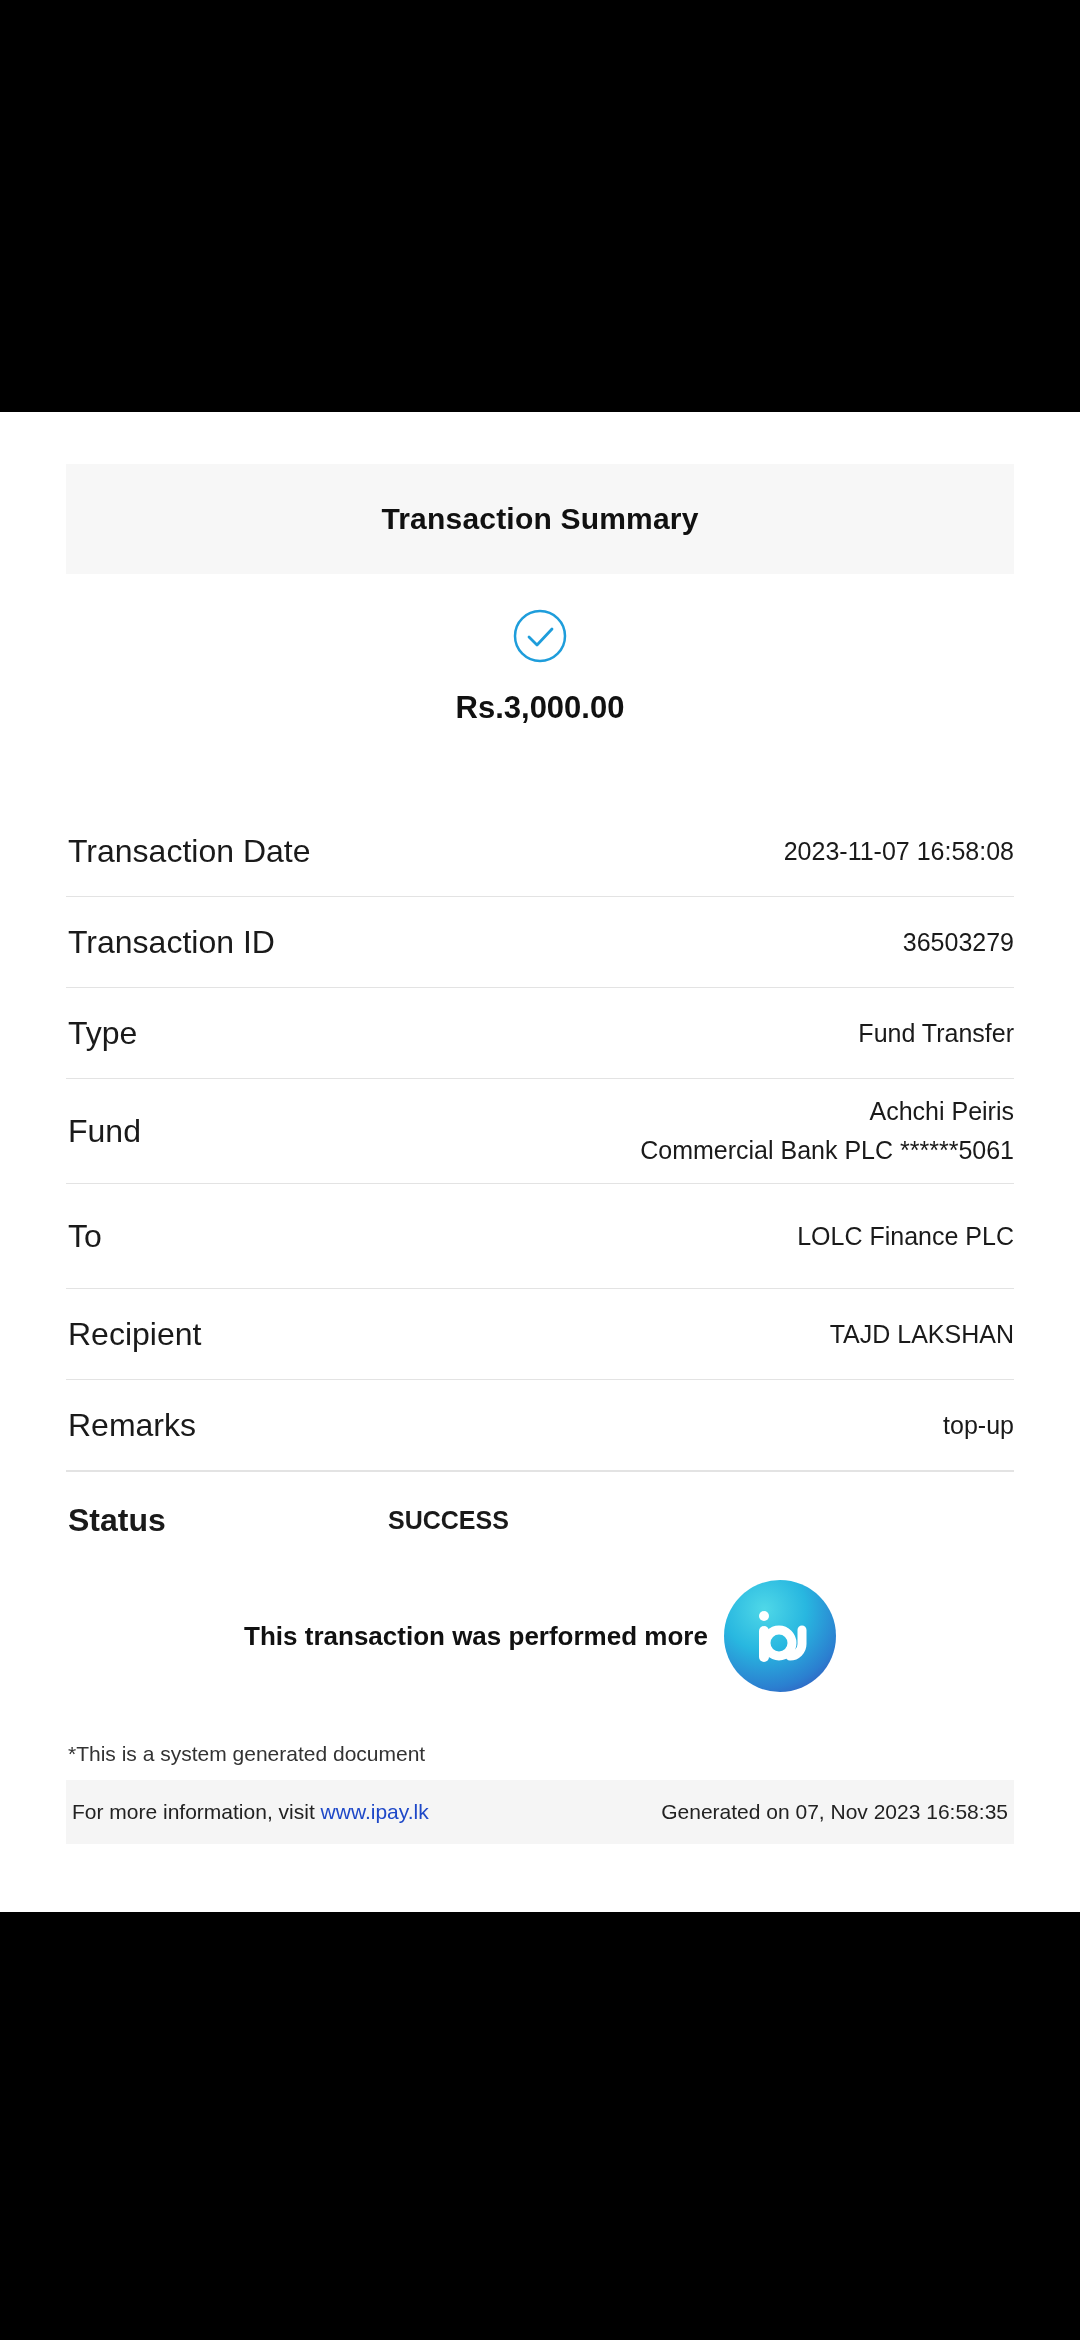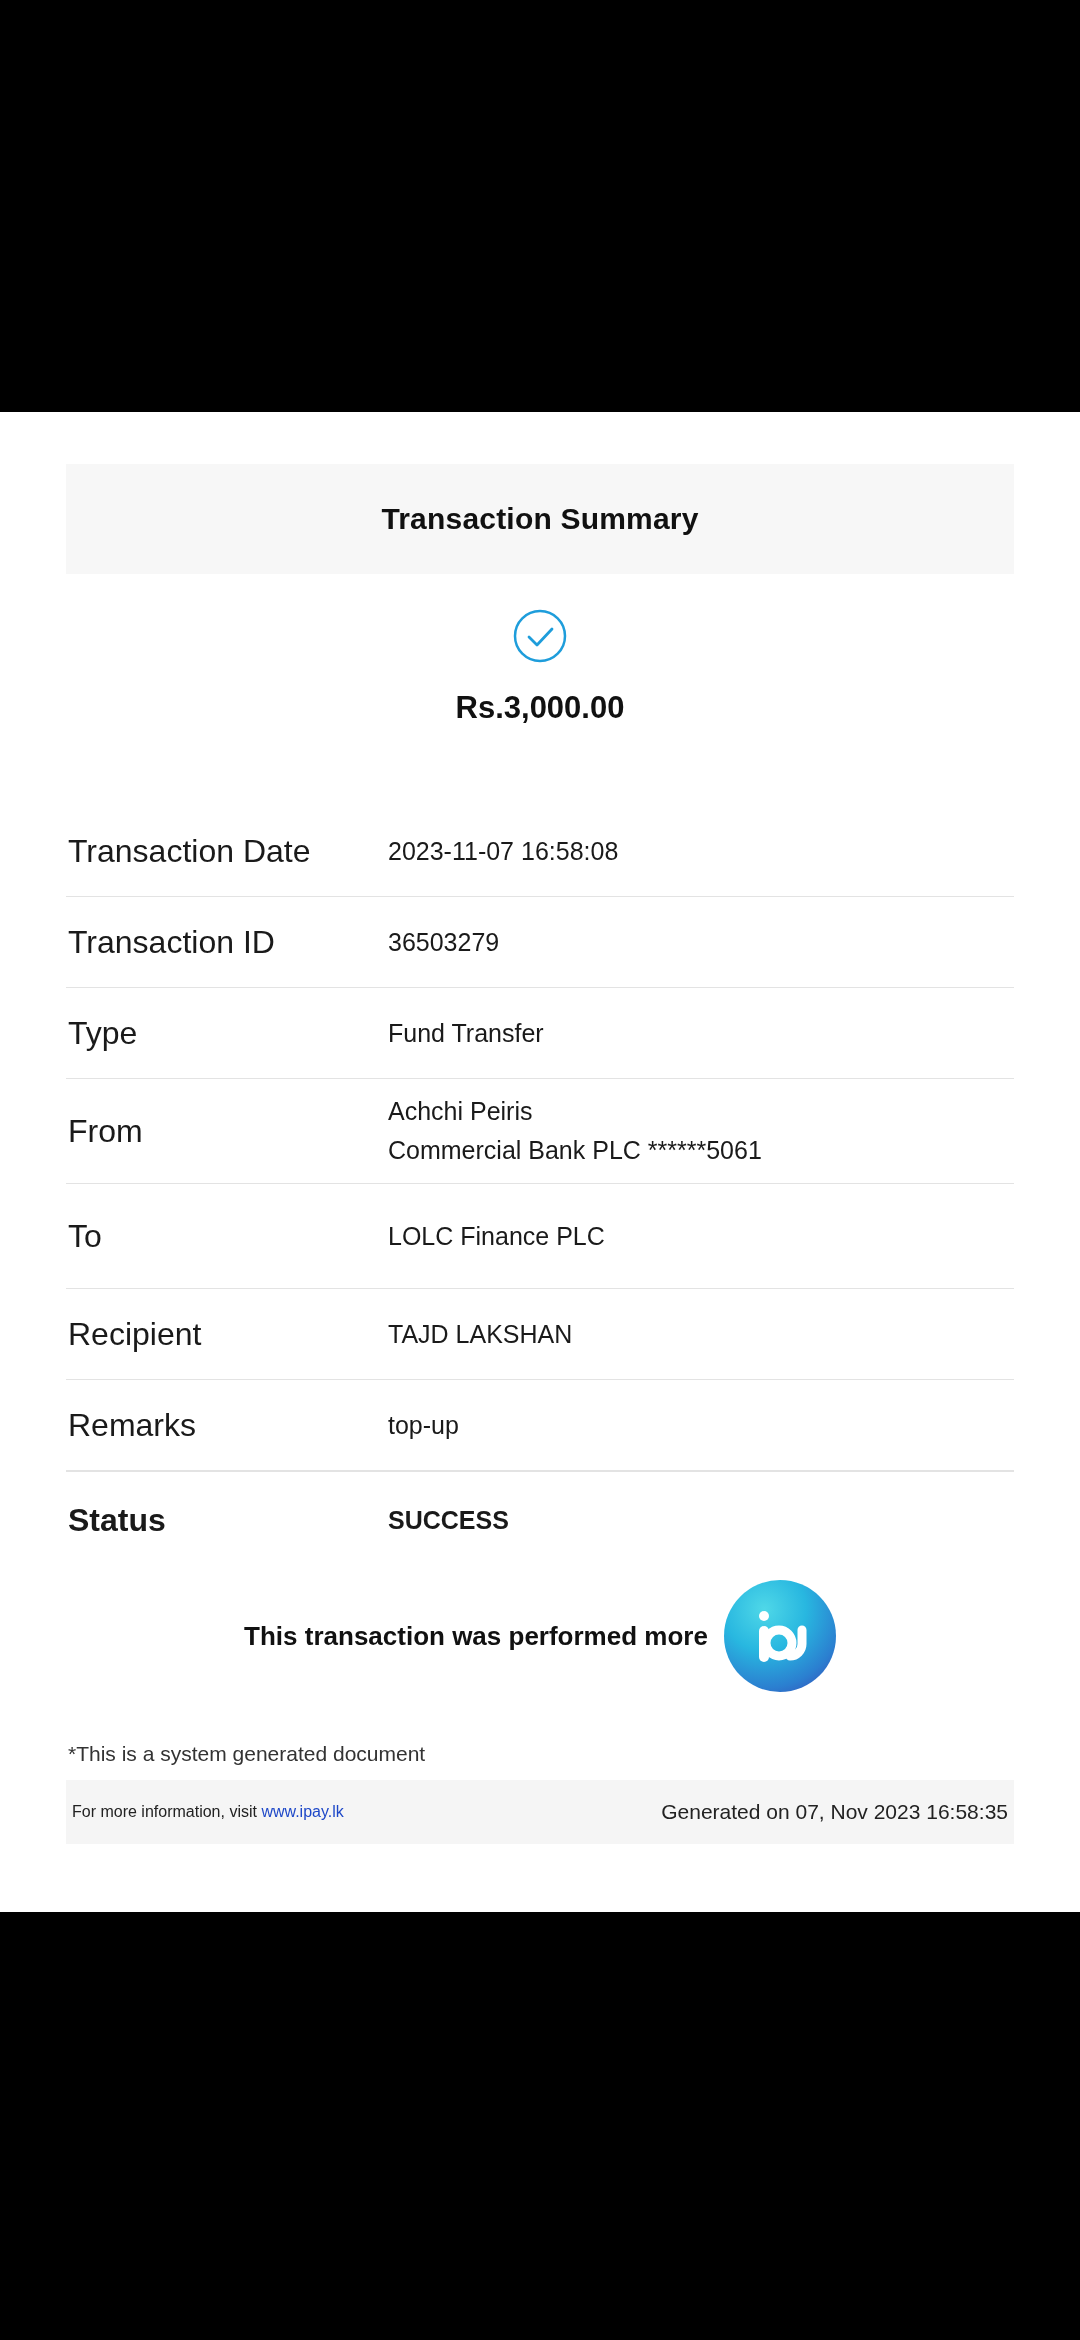--- a/index.html
+++ b/index.html
@@ -82,20 +82,21 @@
     padding-left: 2px;
   }
   .row .value {
     flex: 1;
     font-size: 25px;
     color: #1a1a1a;
   }
   .value .line {
     display: block;
     line-height: 1.55;
+    text-align: right;
   }
   .row.status {
     border-bottom: none;
     border-top: 1px solid #e3e3e3;
     min-height: 96px;
     font-weight: bold;
   }
   .ipay-line {
     display: flex;
     align-items: center;
@@ -128,21 +129,21 @@
   .footer {
     margin-top: 14px;
     background: #f5f5f5;
     height: 64px;
     display: flex;
     align-items: center;
     justify-content: space-between;
     padding: 0 6px;
   }
   .footer-left {
-    font-size: 16px;
+    font-size: 21px;
     color: #222222;
   }
   .footer-left a {
     color: #1e48c8;
     text-decoration: none;
   }
   .footer-right {
     font-size: 21px;
     color: #222222;
   }
@@ -186,21 +187,21 @@
         </div>
 
         <div class="row">
           <div class="label">Type</div>
           <div class="value">
             <span class="line">Fund Transfer</span>
           </div>
         </div>
 
         <div class="row tall">
-          <div class="label">From</div>
+          <div class="label">Fund</div>
           <div class="value">
             <span class="line">Achchi Peiris</span>
             <span class="line">Commercial Bank PLC ******5061</span>
           </div>
         </div>
 
         <div class="row tall">
           <div class="label">To</div>
           <div class="value">
             <span class="line">LOLC Finance PLC</span>

